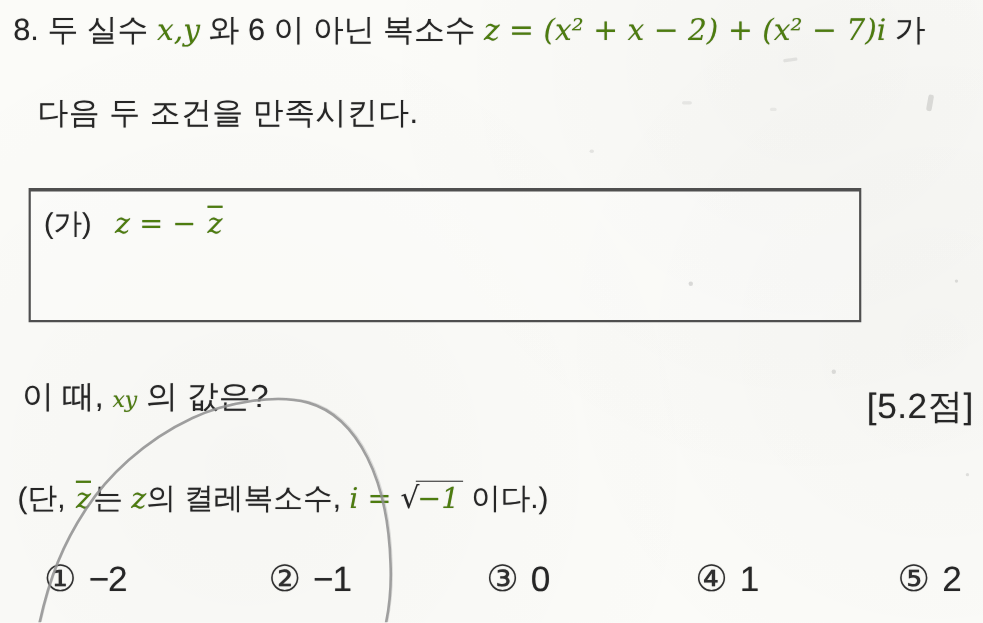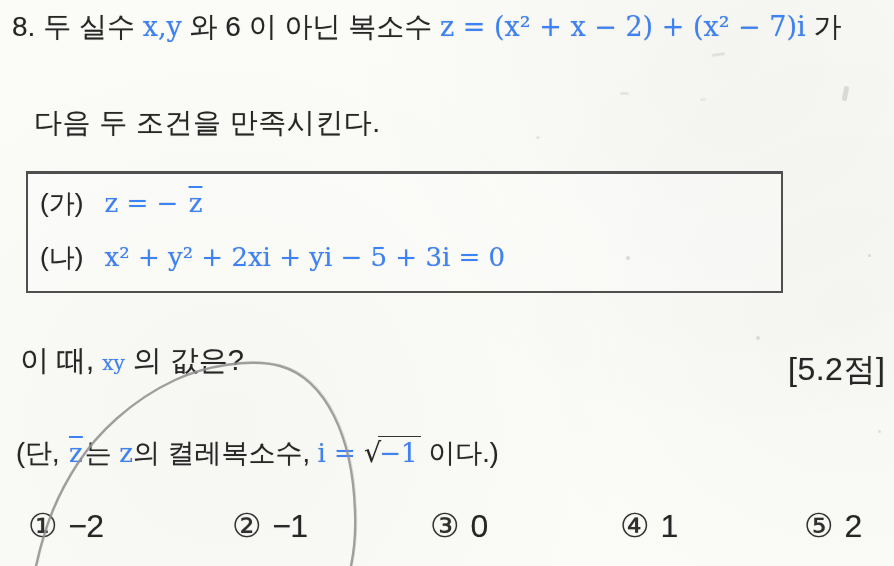--- a/index.html
+++ b/index.html
@@ -15,26 +15,27 @@
   }
   .page{position:absolute;inset:0;}
   .kr{
     font-family:"Liberation Sans","DejaVu Sans",sans-serif;
     color:#262626;
     text-shadow:0 0 1px rgba(50,50,50,.35);
     white-space:nowrap;
   }
   .math{
     font-family:"DejaVu Serif","Liberation Serif",serif;
-    color:#3b82f6;
+    font-style:italic;
+    color:#4d7c0f;
   }
   .line{position:absolute;white-space:nowrap;}
   .line1{left:12px;top:8px;font-size:28px;}
   .line1 .math{font-size:27px;}
-  .line2{left:34px;top:104px;font-size:28px;letter-spacing:.5px;}
+  .line2{left:34px;top:84px;font-size:28px;letter-spacing:.5px;}
   .cond-box{
     position:absolute;left:26px;top:171px;width:753px;height:117px;
     border:2px solid #4f4f4f;border-top-width:3px;
     background:rgba(255,255,255,.25);
   }
   .cond-row{position:absolute;left:12px;font-size:26px;white-space:nowrap;}
   .cond-ga{top:12px;}
   .cond-na{top:66px;}
   .cond-row .math{font-size:26px;}
   .cond-label{margin-right:14px;}
@@ -47,21 +48,21 @@
   .qline .math{font-size:20px;}
   .points{left:788px;top:348px;font-size:32px;letter-spacing:.5px;}
   .note{left:16px;top:435px;font-size:27px;}
   .note .math{font-size:26px;}
   .sqrt-sign{font-style:normal;font-family:"DejaVu Sans",sans-serif;font-size:27px;}
   .radicand{
     border-top:1.7px solid #333;
     padding:1px 3px 0 1px;
     margin-left:-3px;
   }
-  .choices{position:absolute;left:4px;top:506px;width:813px;height:48px;}
+  .choices{position:absolute;left:16px;top:506px;width:813px;height:48px;}
   .choice{position:absolute;top:0;white-space:nowrap;}
   .choice .marker{
     font-size:33px;color:#2f2f2f;
     text-shadow:0 0 1px rgba(50,50,50,.4);
   }
   .choice .value{
     font-size:32px;margin-left:11px;color:#262626;
     text-shadow:0 0 1px rgba(50,50,50,.4);
     letter-spacing:-1px;
   }
@@ -92,24 +93,20 @@
     <span>가</span>
   </div>
 
   <div class="line line2 kr">다음 두 조건을 만족시킨다.</div>
 
   <div class="cond-box">
     <div class="cond-row kr cond-ga">
       <span class="cond-label">(가)</span>
       <span class="math"><span>z = −</span> <span class="overbar">z</span></span>
     </div>
-    <div class="cond-row kr cond-na">
-      <span class="cond-label">(나)</span>
-      <span class="math">x² + y² + 2xi + yi − 5 + 3i = 0</span>
-    </div>
   </div>
 
   <div class="line qline kr">
     <span>이 때, </span>
     <span class="math">xy</span>
     <span>의 값은?</span>
   </div>
   <div class="line points kr">[5.2점]</div>
 
   <div class="line note kr">

